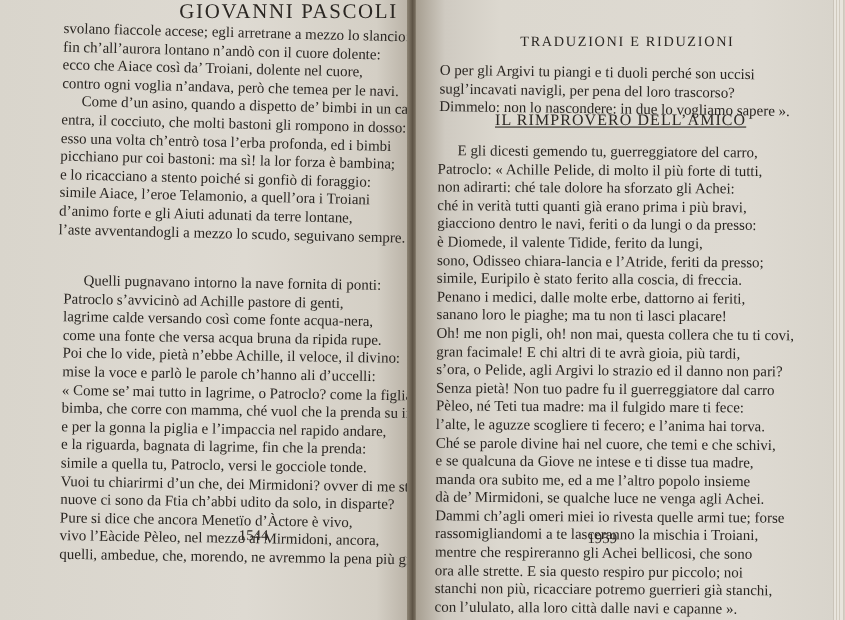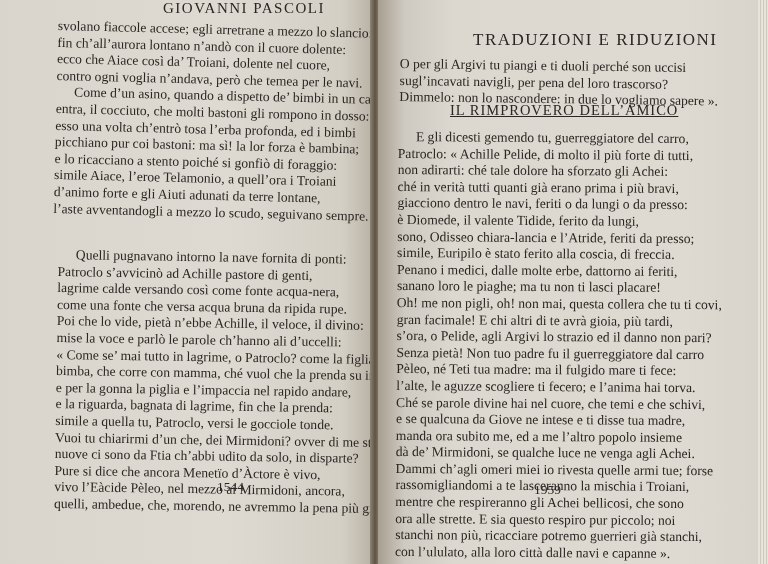--- a/index.html
+++ b/index.html
@@ -24,22 +24,22 @@
     position:absolute; left:370px; top:0; width:10px; height:564px;
     background:linear-gradient(90deg,#8d8474,#5e5446 50%,#8d8474);
   }
   .edge-right {
     position:absolute; left:758px; top:0; width:10px; height:564px;
     background:repeating-linear-gradient(90deg,#e8e4dc 0 2px,#cfc9bd 2px 3px);
   }
   .running-head {
     position:absolute; font-size:14px; letter-spacing:1.5px; white-space:nowrap;
   }
-  .left-head { left:163px; top:0px; font-size:15px; }
-  .right-head { left:473px; top:30px; font-size:17px; }
+  .left-head { left:163px; top:0px; font-size:19px; }
+  .right-head { left:473px; top:30px; font-size:13px; }
   .text-block { position:absolute; font-size:13.6px; line-height:16.6px; }
   .line { white-space:nowrap; display:block; }
   .left-block-1 { left:58px; top:18px; transform:rotate(1.4deg); transform-origin:left top; }
   .section-title {
     position:absolute; font-size:14.5px; letter-spacing:1px; white-space:nowrap;text-decoration:underline;
   }
   .left-title { left:145px; top:210px; }
   .right-title { left:450px; top:102px; }
   .left-block-2 { left:58px; top:247px; transform:rotate(0.9deg); transform-origin:left top; }
   .right-block-1 { left:400px; top:56px; transform:rotate(0.8deg); transform-origin:left top; }

